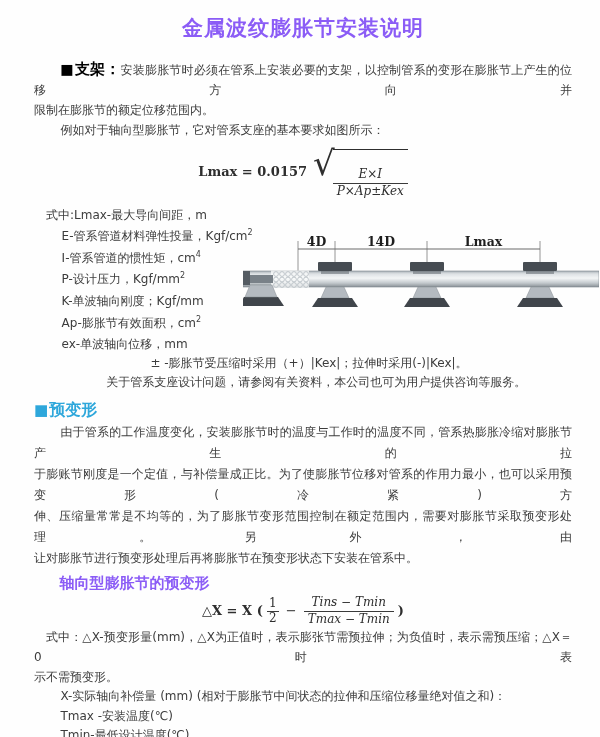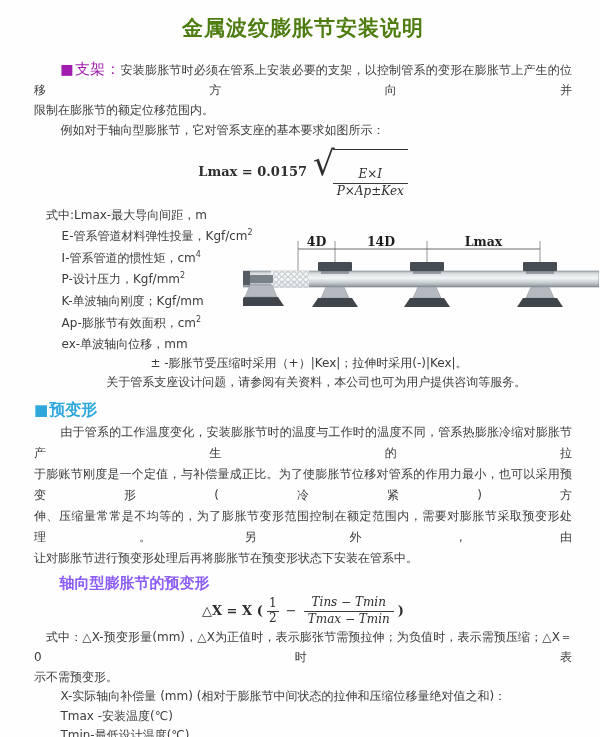--- a/index.html
+++ b/index.html
@@ -3,27 +3,27 @@
 <meta charset="utf-8">
 <style>
   html,body{margin:0;padding:0;background:#ffffff;}
   .page{
     position:relative;width:600px;height:737px;box-sizing:border-box;
     padding:0 28px 0 34px;overflow:hidden;background:#fefefe;
     font-family:"DejaVu Sans","Liberation Sans",sans-serif;
     color:#3c3c3c;font-size:12px;
   }
   .title{margin:14px 0 0;text-align:center;font-size:21px;line-height:28px;
-    font-weight:bold;color:#4d7c0f;letter-spacing:1px;}
+    font-weight:bold;color:#8b5cf6;letter-spacing:1px;}
   .line{line-height:20px;}
   .stretch{text-align:justify;text-align-last:justify;}
   .ind1{text-indent:1em;}
   .ind2{text-indent:2.2em;}
   .para1{margin-top:17px;}
-  .sec-head-inline{color:#a21caf;font-weight:normal;font-size:15px;}
+  .sec-head-inline{color:#000000;font-weight:bold;font-size:15px;}
   .sec-head{color:#2ea7db;font-weight:bold;font-size:16px;line-height:21px;margin-top:7px;}
   .sub-head{color:#8b5cf6;font-weight:bold;font-size:15px;line-height:20px;}
   .sub-head.axial{margin:4px 0 0;text-indent:1.7em;}
   .bullet{font-size:0.95em;margin-right:1px;}
   
   .formula{text-align:center;color:#2e2e2e;font-size:13px;}
   .formula.f1{margin:6px 0 4px;}
   .formula.f2{margin:3px 0 2px;}
   .serif-b{font-family:"DejaVu Serif","Liberation Serif",serif;font-weight:bold;}
   .frac{display:inline-flex;flex-direction:column;vertical-align:middle;

